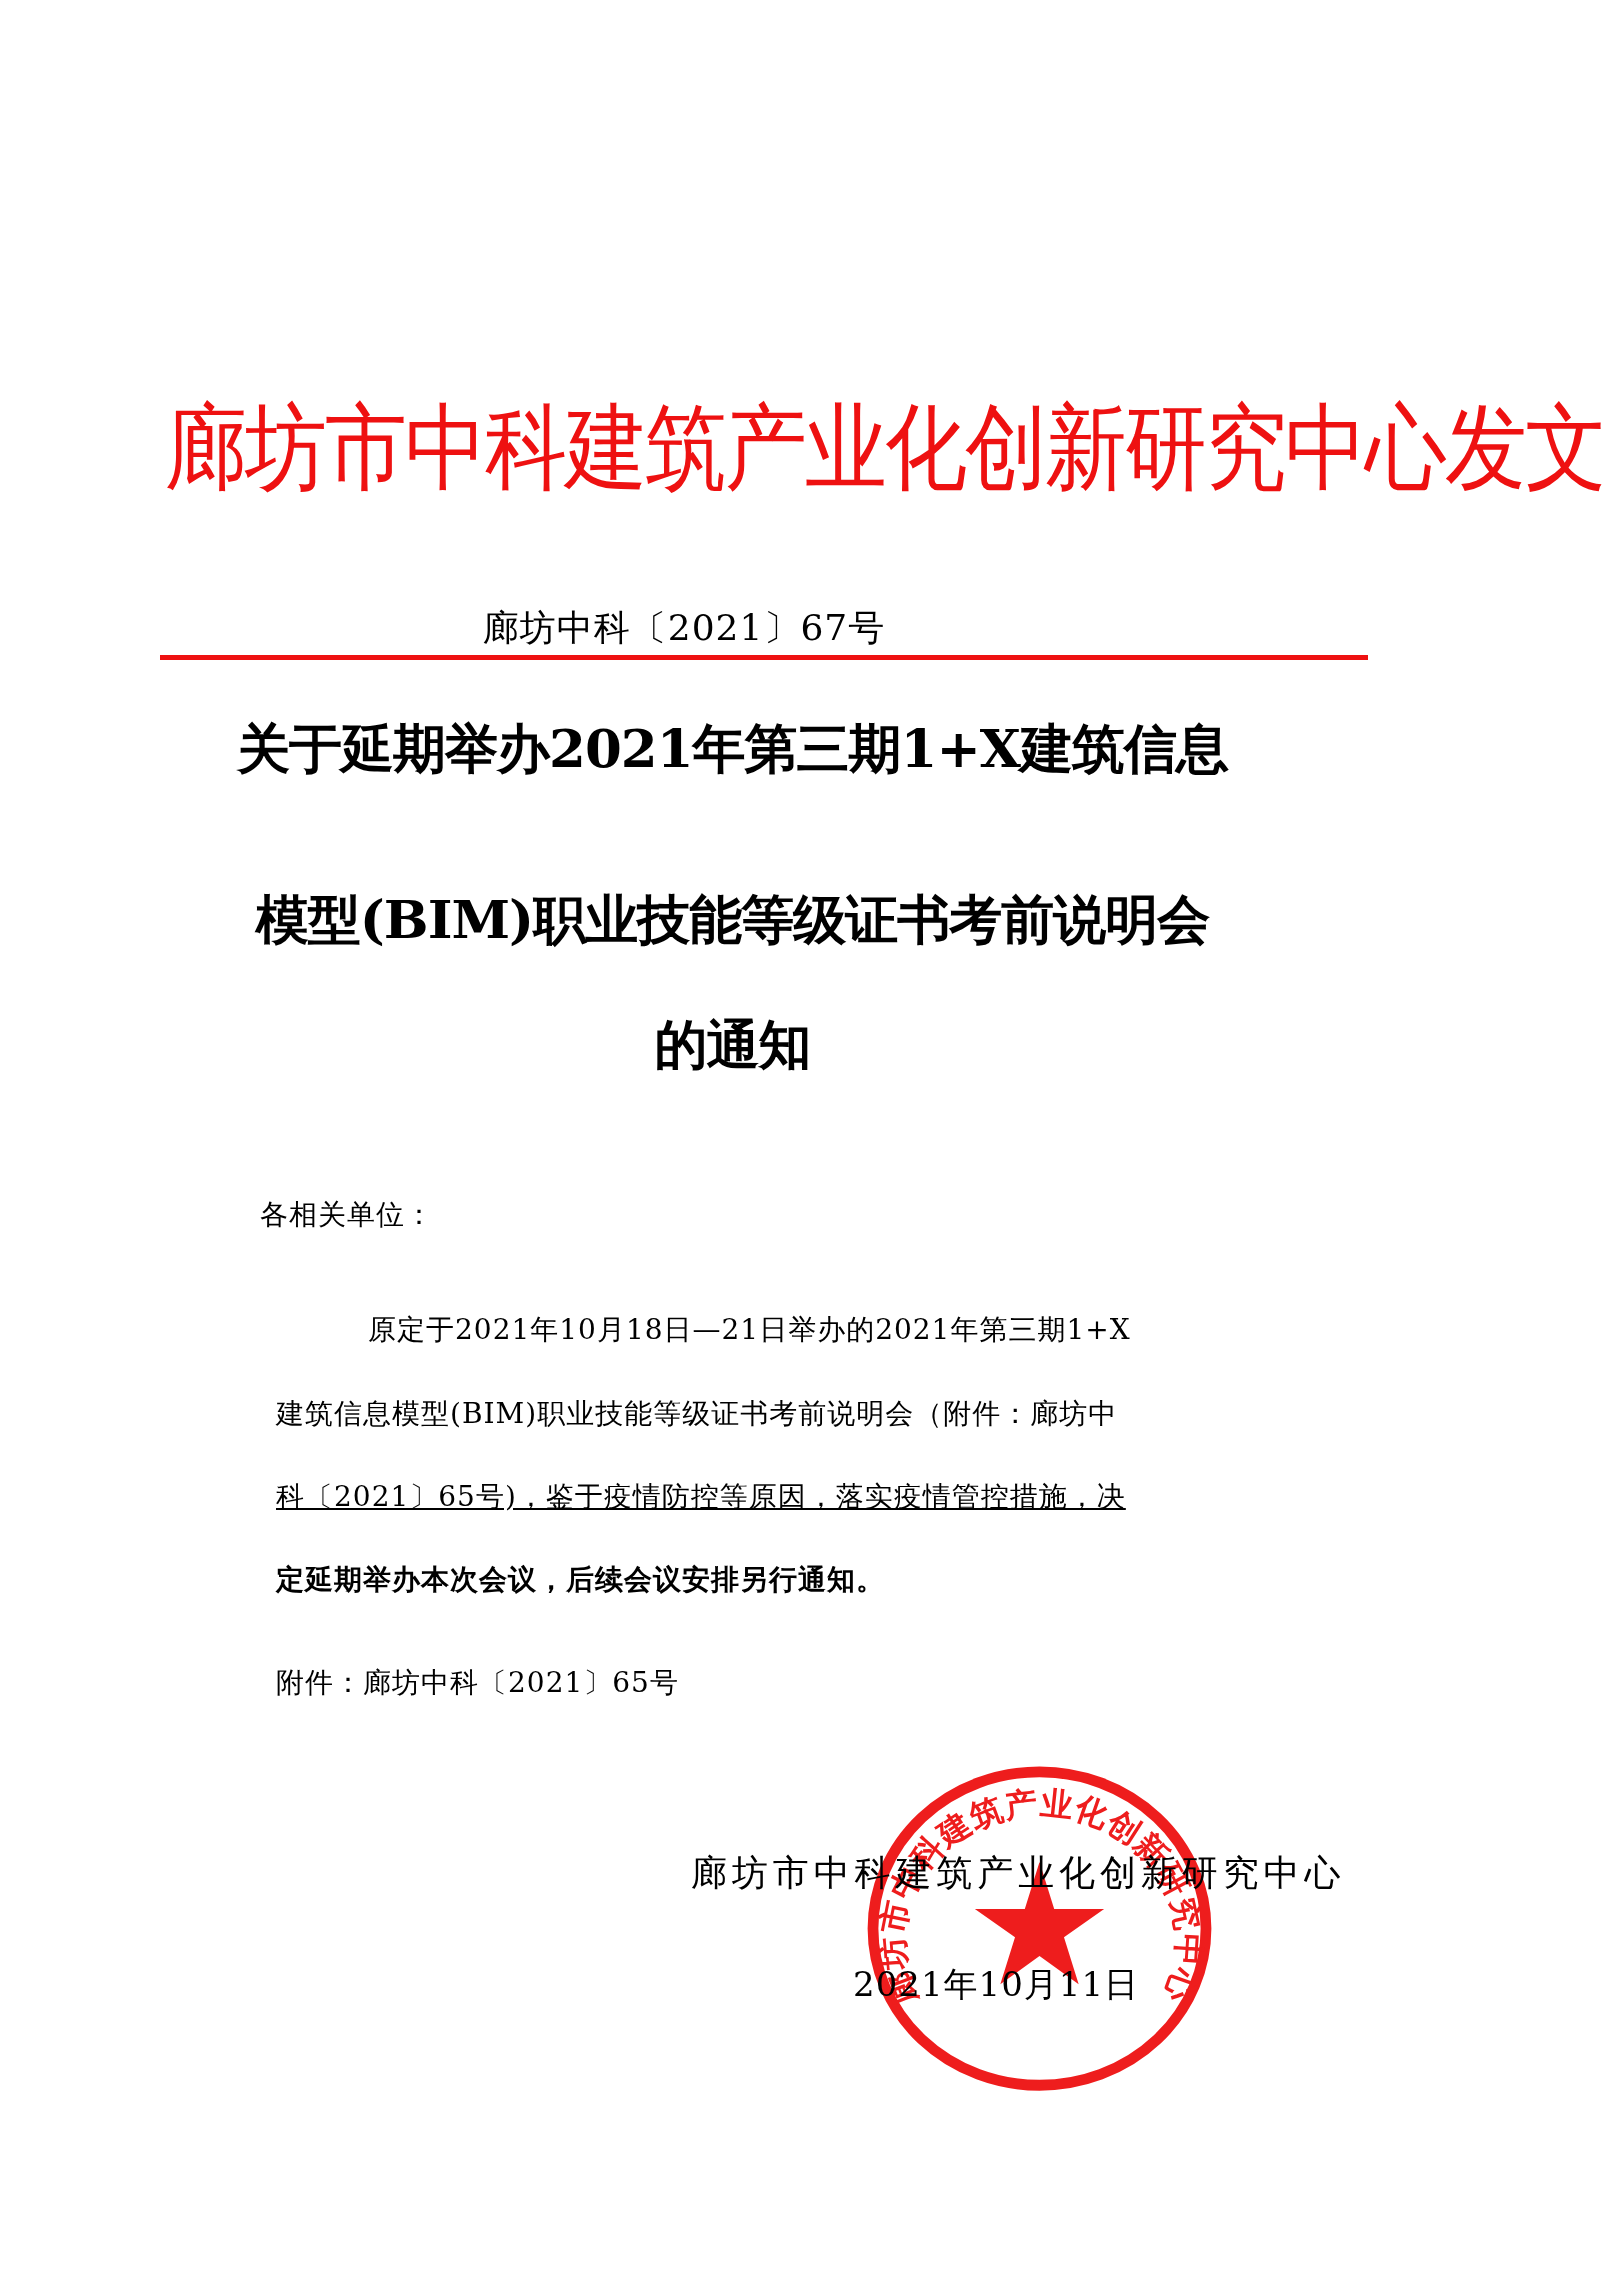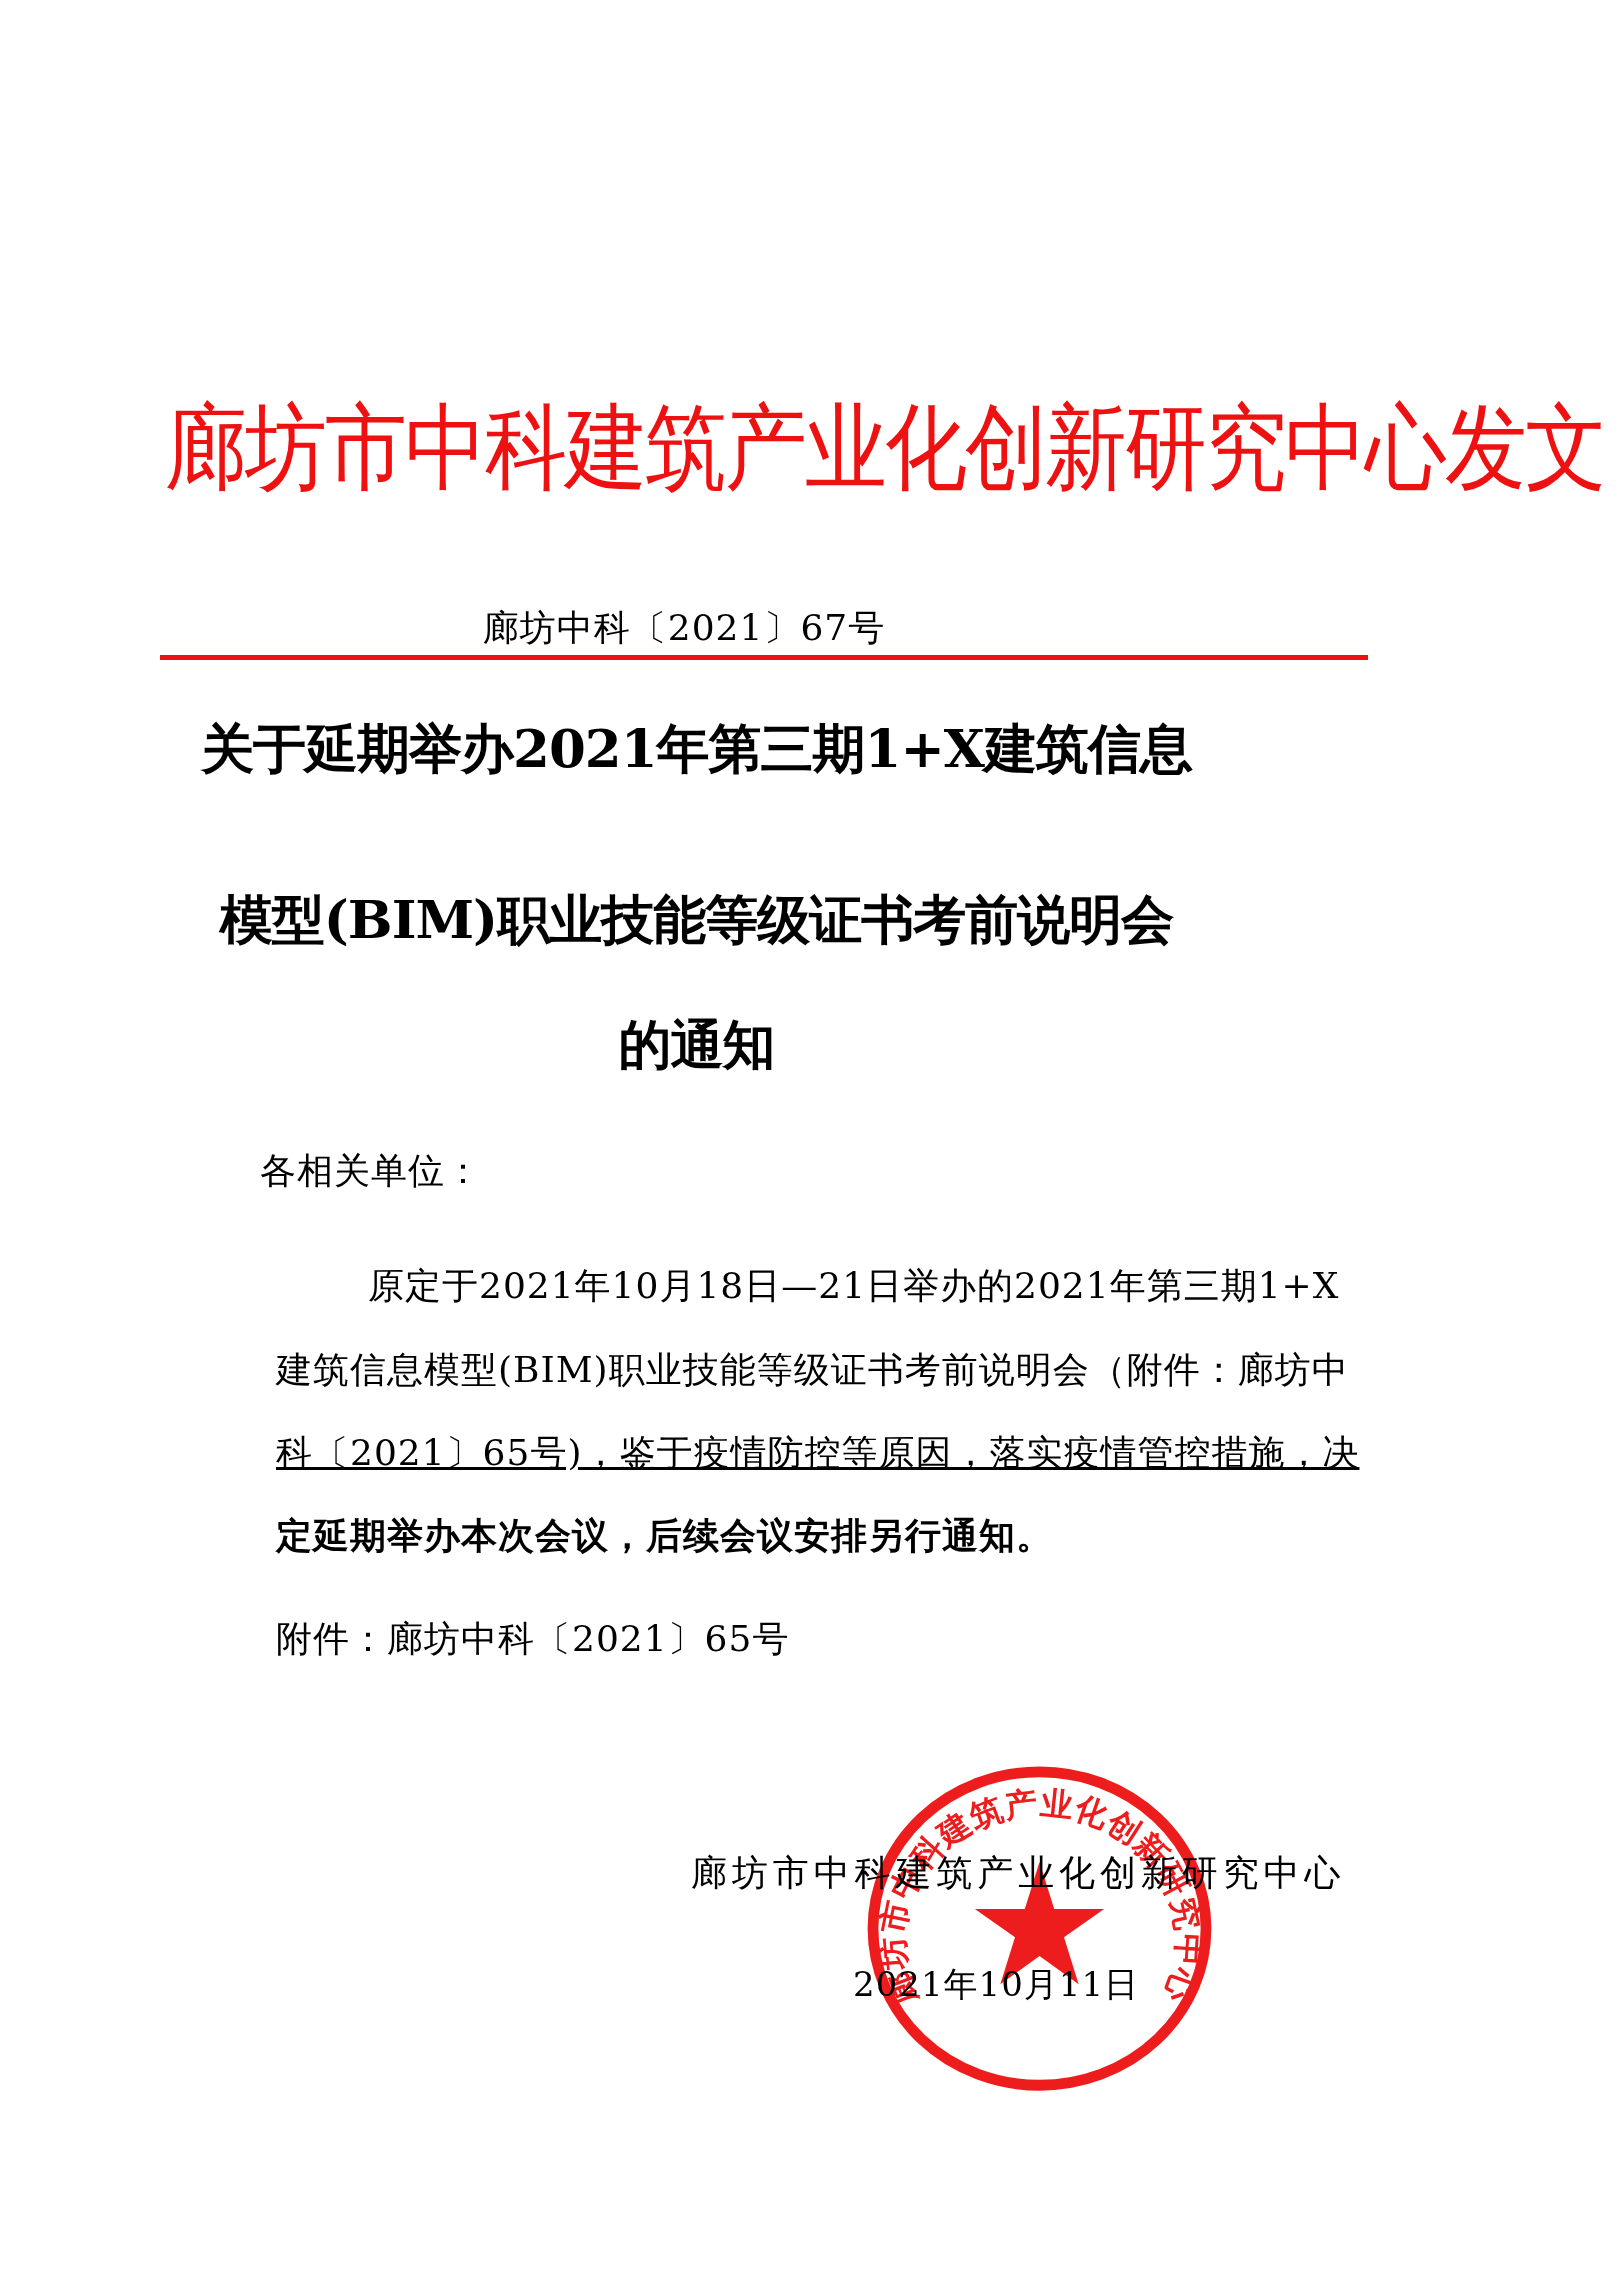--- a/index.html
+++ b/index.html
@@ -54,30 +54,32 @@
   .title-line {
     left: 0;
     width: 1393px;
     text-align: center;
     font-family: "DejaVu Serif", "Liberation Serif", serif;
     font-weight: bold;
     font-size: 53px;
     line-height: 69px;
     white-space: nowrap;
     letter-spacing: -1px;
+    padding-left: 36px;
   }
   .t1 { top: 714px; }
   .t2 { top: 861px; margin-top: 24px; }
   .t3 { top: 1010px; }
 
   .body-text {
-    font-size: 36px;
+    font-size: 28px;
     line-height: 43px;
     white-space: nowrap;
     letter-spacing: 1px;
+    margin-top: 44px;
   }
   .salutation { left: 260px; top: 1149px; }
   .p1 { left: 368px; top: 1264px; text-align: center; }
   .p2 { left: 276px; top: 1348px; }
   .p3 { left: 276px; top: 1431px; text-decoration: underline; }
   .p4 { left: 276px; top: 1514px; font-weight: bold; }
   .attach { left: 276px; top: 1617px; }
 
   .signer {
     left: 691px;

